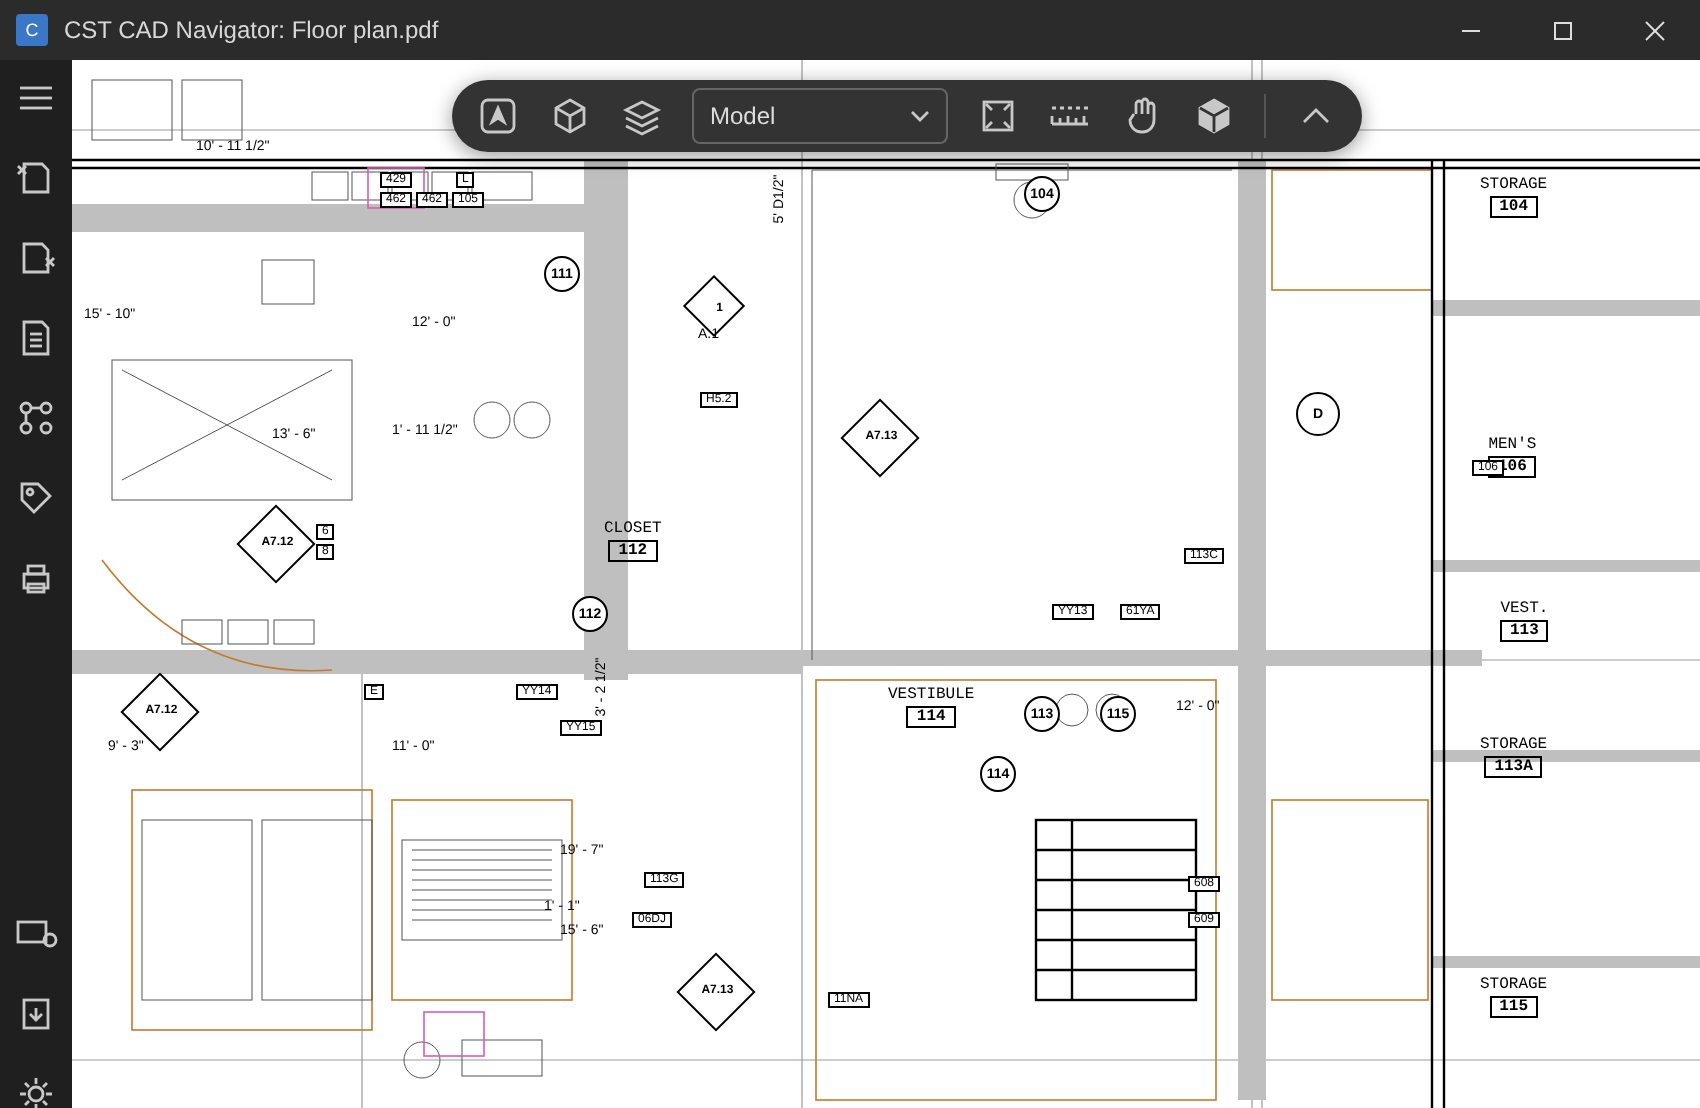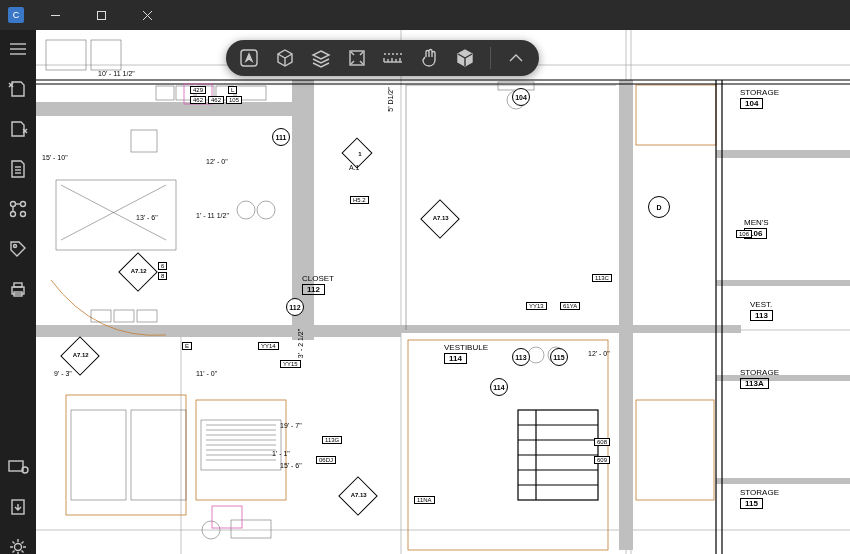--- a/index.html
+++ b/index.html
@@ -24,33 +24,34 @@
   .floatbar .sep{width:1px;height:22px;background:#555}
   .combo{display:flex;align-items:center;border:1px solid #666;border-radius:4px;height:26px;padding:0 8px;gap:40px;font-size:12px;color:#ddd;min-width:110px;justify-content:space-between}
   
   .drawing{position:absolute;inset:0}
   .grid line{stroke:#9a9a9a;stroke-width:.6}
   .walls line,.walls rect,.walls path{stroke:#000;fill:none;stroke-width:1.2}
   .thin line,.thin rect,.thin path,.thin circle{stroke:#555;fill:none;stroke-width:.5}
   .orange line,.orange rect,.orange path{stroke:#c27b2d;stroke-width:.8;fill:none}
   .pink rect{stroke:#d85fb3;fill:none;stroke-width:.8}
   .grayfill rect,.grayfill path{fill:#bfbfbf;stroke:none}
-  .roomlbl{position:absolute;font-size:8px;font-family:Liberation Sans, sans-serif;color:#000;text-align:left;white-space:nowrap}
+  .roomlbl{position:absolute;font-size:8px;font-family:Liberation Mono, monospace;color:#000;text-align:center;white-space:nowrap}
   .roomlbl .num{border:1px solid #000;display:inline-block;padding:0 4px;font-weight:bold;margin-top:1px}
   .dim{position:absolute;font-size:7px;color:#000;white-space:nowrap}
   .bubble{position:absolute;width:20px;height:20px;border:1px solid #000;border-radius:50%;background:#fff;display:flex;align-items:center;justify-content:center;font-size:7px;font-weight:bold;color:#000}
   .diamond{position:absolute;width:26px;height:26px;border:1px solid #000;transform:rotate(45deg);background:#fff}
   .diamond span{position:absolute;transform:rotate(-45deg);font-size:6px;font-weight:bold;width:26px;text-align:center;top:9px;left:0;color:#000}
   .smallbox{position:absolute;font-size:6px;border:.6px solid #000;padding:0 2px;color:#000;background:#fff}
 </style>
 </head>
 <body>
 
 <div class="titlebar">
   <div class="app-icon">C</div>
+  <div class="title">CST CAD Navigator: Floor plan.pdf</div>
   <div class="winbtns">
     <div class="winbtn">
         <svg width="11" height="11">
           <line x1="1" y1="5.5" x2="10" y2="5.5" stroke-width="1"></line>
         </svg>
       </div>
     <div class="winbtn">
         <svg width="11" height="11">
           <rect x="1.5" y="1.5" width="8" height="8" fill="none" stroke-width="1"></rect>
         </svg>
@@ -239,21 +240,21 @@
   </div>
   <div class="roomlbl" style="left:714px;top:270px">
     <span>VEST.</span><br><span class="num">113</span>
   </div>
   <div class="roomlbl" style="left:704px;top:338px">
     <span>STORAGE</span><br><span class="num">113A</span>
   </div>
   <div class="roomlbl" style="left:704px;top:458px">
     <span>STORAGE</span><br><span class="num">115</span>
   </div>
-  <div class="roomlbl" style="left:266px;top:244px">
+  <div class="roomlbl" style="left:266px;top:230px">
     <span>CLOSET</span><br><span class="num">112</span>
   </div>
   <div class="roomlbl" style="left:408px;top:313px">
     <span>VESTIBULE</span><br><span class="num">114</span>
   </div>
 
   <div class="bubble" style="left:612px;top:166px">D</div>
   <div class="bubble" style="left:476px;top:58px;width:16px;height:16px">104</div>
   <div class="bubble" style="left:236px;top:98px;width:16px;height:16px">111</div>
   <div class="bubble" style="left:476px;top:318px;width:16px;height:16px">113</div>
@@ -326,20 +327,26 @@
           <path d="M3 6l7 4 7-4M10 10v8"></path>
         </svg>
       </div>
     <div class="fbtn">
         <svg width="20" height="20">
           <path d="M10 3l8 4-8 4-8-4z"></path>
           <path d="M2 11l8 4 8-4"></path>
           <path d="M2 15l8 4 8-4"></path>
         </svg>
       </div>
+    <div class="combo">
+      <span>Model</span>
+      <svg width="10" height="6">
+          <path d="M1 1l4 4 4-4" stroke="#c8c8c8" fill="none"></path>
+        </svg>
+    </div>
     <div class="fbtn">
         <svg width="20" height="20">
           <rect x="3" y="3" width="14" height="14"></rect>
           <path d="M7 7l-3-3M13 7l3-3M7 13l-3 3M13 13l3 3"></path>
         </svg>
       </div>
     <div class="fbtn">
         <svg width="22" height="14">
           <line x1="2" y1="11" x2="20" y2="11"></line>
           <line x1="2" y1="7" x2="2" y2="11"></line>

